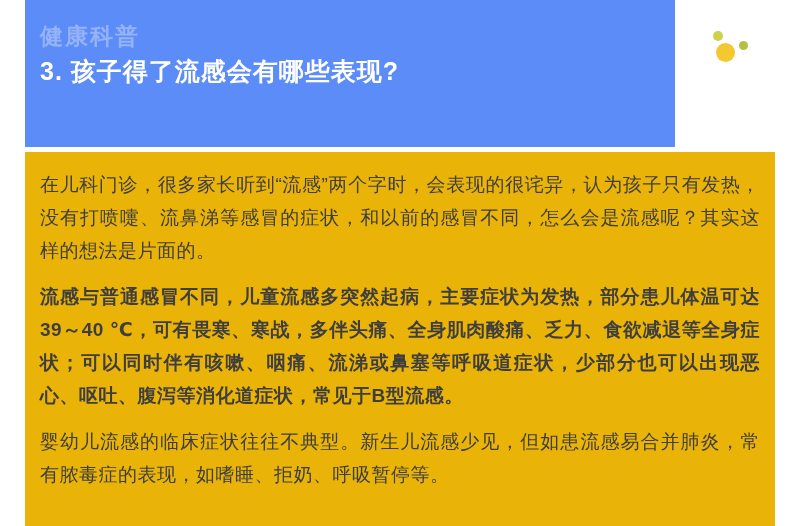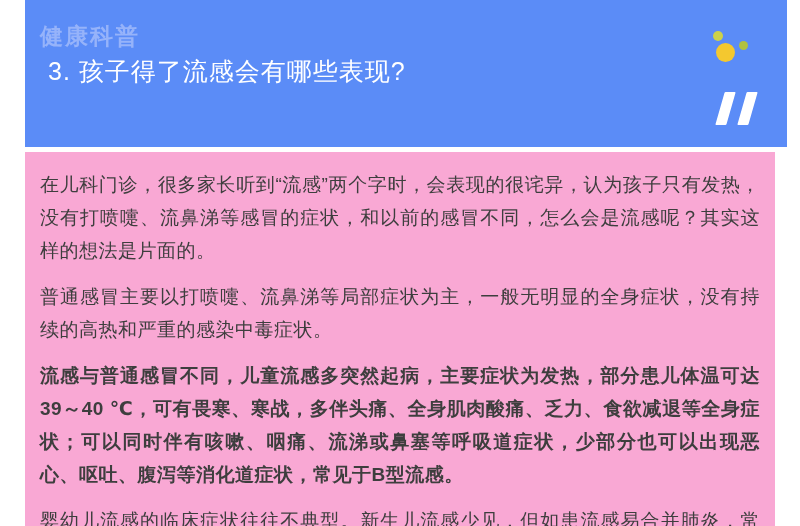--- a/index.html
+++ b/index.html
@@ -6,33 +6,32 @@
   html, body {
     width: 800px; height: 526px;
     background: #ffffff;
     font-family: "Liberation Sans", "DejaVu Sans", sans-serif;
     overflow: hidden;
   }
   .stage { position: relative; width: 800px; height: 526px; background: #ffffff; }
 
   
   .header-card {
-    position: absolute; left: 25px; top: 0; width: 762px; height: 147px;
+    position: absolute; left: 25px; top: 0; width: 650px; height: 147px;
     background: #5b8cf7;
   }
   .eyebrow {
     position: absolute; left: 15px; top: 21px;
     font-size: 23px; font-weight: bold; letter-spacing: 2px;
     color: #96b3fa;
   }
   .header-title {
     position: absolute; left: 15px; top: 55px;
-    font-size: 25px; font-weight: normal; letter-spacing: 1px;
+    font-size: 25px; font-weight: bold; letter-spacing: 1px;
     color: #ffffff;
-    margin-left: 8px;
   }
   
   .dot { position: absolute; border-radius: 50%; }
   .dot-small-left  { left: 688px; top: 31px; width: 10px; height: 10px; }
   .dot-big         { left: 691px; top: 43px; width: 19px; height: 19px; }
   .dot-small-right { left: 714px; top: 41px; width: 9px;  height: 9px; }
   
   .quote-mark { position: absolute; left: 691px; top: 92px; width: 50px; height: 34px; }
   .quote-bar {
     position: absolute; top: 0; width: 11px; height: 33px;
@@ -67,20 +66,19 @@
     <div class="dot dot-small-left" style="background: rgb(205, 210, 74);"></div>
     <div class="dot dot-big" style="background: rgb(244, 200, 47);"></div>
     <div class="dot dot-small-right" style="background: rgb(178, 193, 63);"></div>
 
     <div class="quote-mark">
       <div class="quote-bar b1"></div>
       <div class="quote-bar b2"></div>
     </div>
   </div>
 
-  <div class="content-card" style="background: #f9a8d4;">
+  <div class="content-card" style="background: #eab308;">
     <p style="color: rgb(62, 62, 62);">在儿科门诊，很多家长听到“流感”两个字时，会表现的很诧异，认为孩子只有发热，没有打喷嚏、流鼻涕等感冒的症状，和以前的感冒不同，怎么会是流感呢？其实这样的想法是片面的。</p>
-    <p style="color: rgb(62, 62, 62);">普通感冒主要以打喷嚏、流鼻涕等局部症状为主，一般无明显的全身症状，没有持续的高热和严重的感染中毒症状。</p>
     <p style="color: rgb(62, 62, 62); font-weight: bold;">流感与普通感冒不同，儿童流感多突然起病，主要症状为发热，部分患儿体温可达39～40 ℃，可有畏寒、寒战，多伴头痛、全身肌肉酸痛、乏力、食欲减退等全身症状；可以同时伴有咳嗽、咽痛、流涕或鼻塞等呼吸道症状，少部分也可以出现恶心、呕吐、腹泻等消化道症状，常见于B型流感。</p>
     <p style="color: rgb(62, 62, 62);">婴幼儿流感的临床症状往往不典型。新生儿流感少见，但如患流感易合并肺炎，常有脓毒症的表现，如嗜睡、拒奶、呼吸暂停等。</p>
   </div>
 
 </div>
 
 </body></html>

